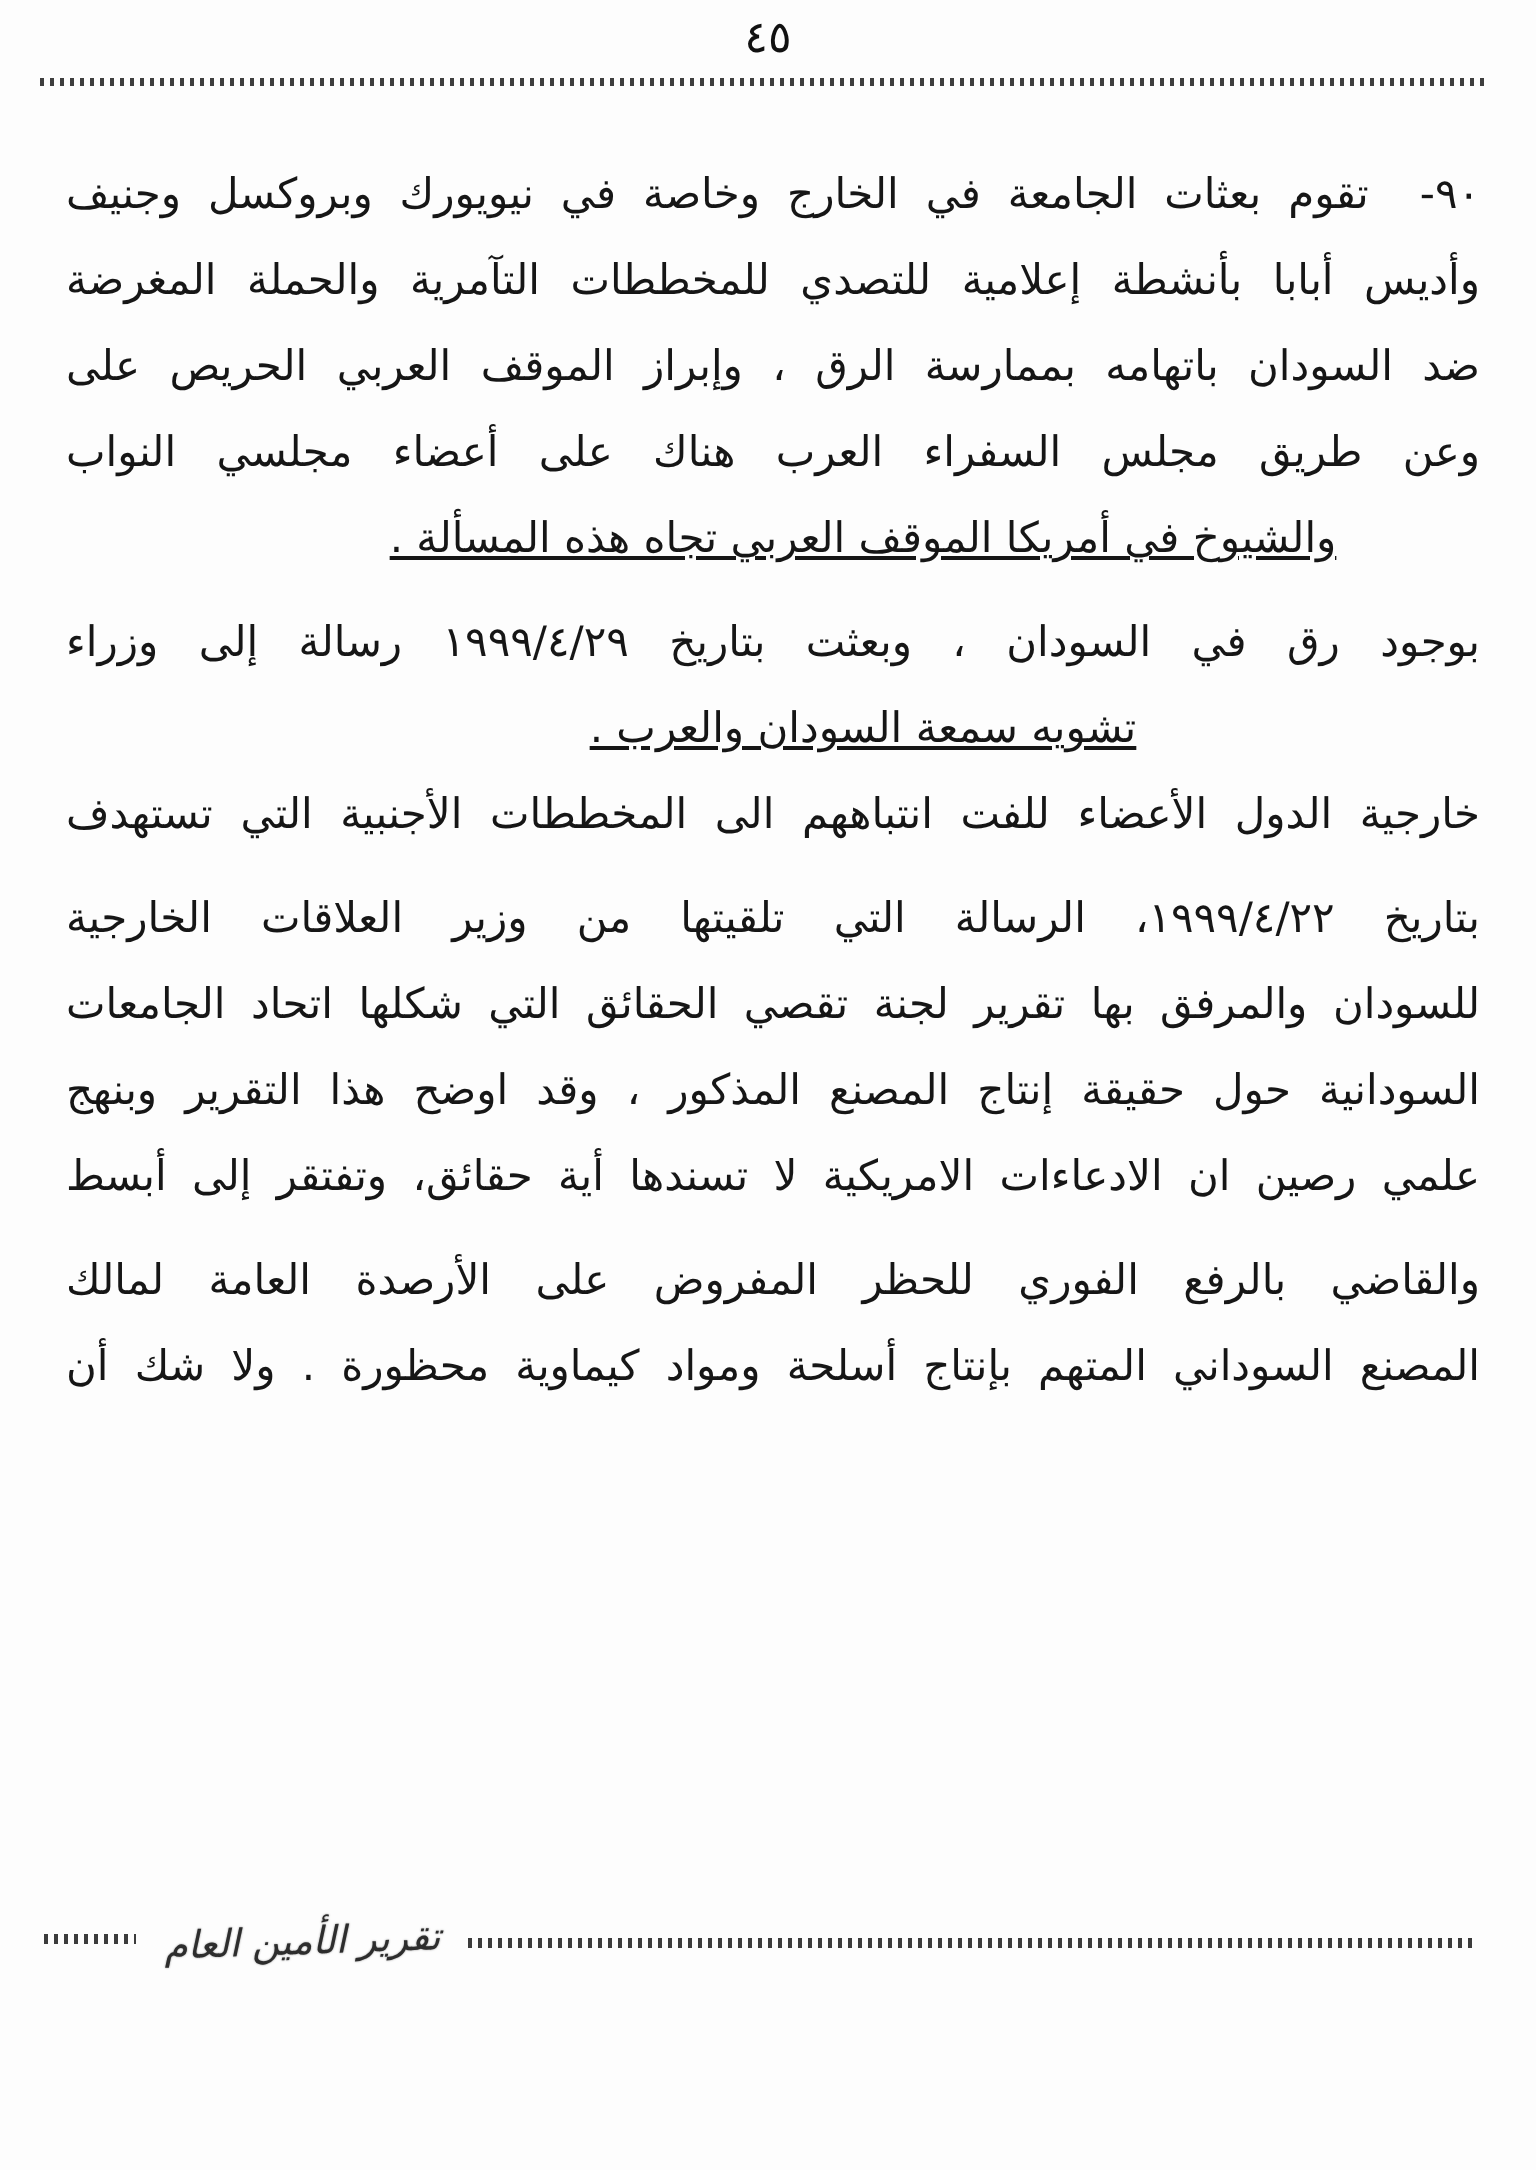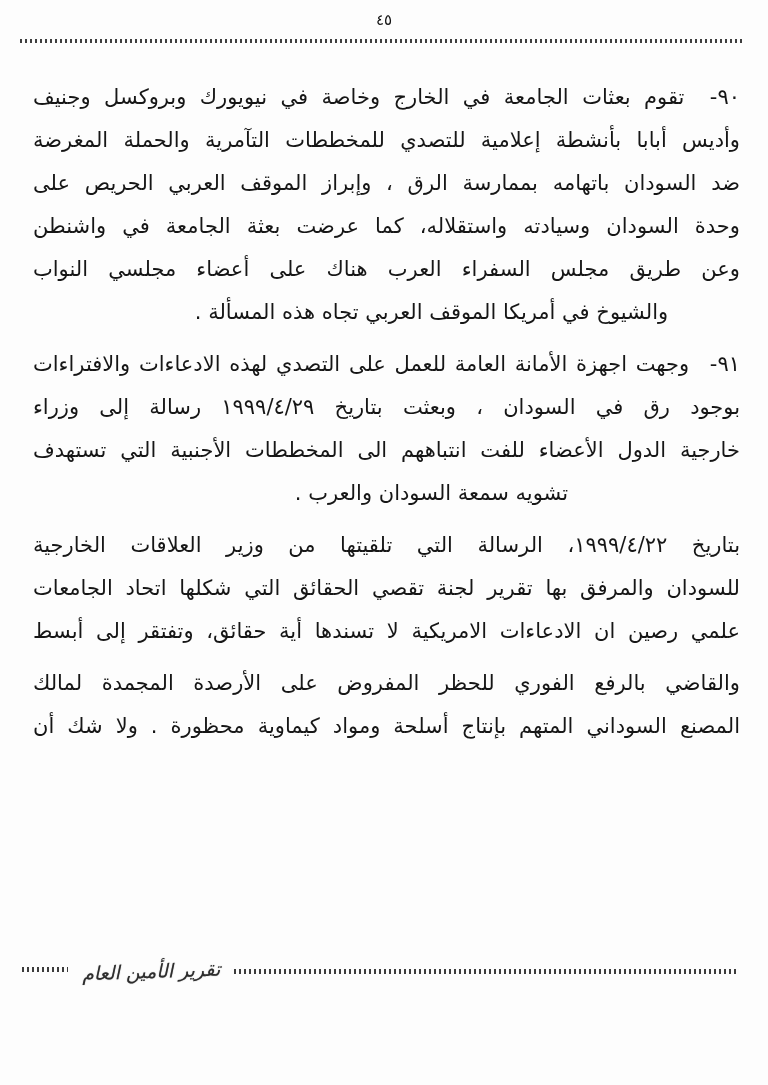--- a/index.html
+++ b/index.html
@@ -13,21 +13,21 @@
   }
   .page {
     position: relative;
     width: 768px;
     height: 1085px;
     direction: rtl;
   }
   .page-number {
     margin-top: 5px;
     text-align: center;
-    font-size: 15px;
+    font-size: 22px;
     line-height: 30px;
     letter-spacing: 4px;
     color: #111;
   }
   .top-rule {
     margin: 4px 24px 0 20px;
     height: 4px;
     background: repeating-linear-gradient(90deg, #1c1c1c 0 2px, transparent 2px 5px);
     opacity: .85;
   }
@@ -40,20 +40,21 @@
     height: 43px;
     line-height: 43px;
     text-align: justify;
     text-align-last: justify;
     white-space: normal;
     overflow: visible;
   }
   .line.end-line {
     text-align-last: center;
     padding-left: 90px;
+    text-decoration: underline;
   }
   .para-number {
     display: inline;
     margin-left: 12px;
     letter-spacing: 1px;
   }
   .page-footer {
     position: absolute;
     top: 948px;
     right: 30px;
@@ -88,37 +89,36 @@
 
   <div class="page-number">٤٥</div>
 
   <div class="top-rule"></div>
 
   <main class="doc-body">
       <div class="paragraph">
         <div class="line"><span class="para-number">٩٠-</span> تقوم بعثات الجامعة في الخارج وخاصة في نيويورك وبروكسل وجنيف</div>
         <div class="line">وأديس أبابا بأنشطة إعلامية للتصدي للمخططات التآمرية والحملة المغرضة</div>
         <div class="line">ضد السودان باتهامه بممارسة الرق ، وإبراز الموقف العربي الحريص على</div>
-        <div class="line">وحدة السودان وسيادته واستقلاله، كما عرضت بعثة الجامعة في واشنطن</div>
         <div class="line">وعن طريق مجلس السفراء العرب هناك على أعضاء مجلسي النواب</div>
         <div class="line end-line">والشيوخ في أمريكا الموقف العربي تجاه هذه المسألة .</div>
       </div>
       <div class="paragraph">
-        <div class="line"><span class="para-number">٩١-</span> وجهت اجهزة الأمانة العامة للعمل على التصدي لهذه الادعاءات والافتراءات</div>
         <div class="line">بوجود رق في السودان ، وبعثت بتاريخ ١٩٩٩/٤/٢٩ رسالة إلى وزراء</div>
+        <div class="line end-line">تشويه سمعة السودان والعرب .</div>
         <div class="line">خارجية الدول الأعضاء للفت انتباههم الى المخططات الأجنبية التي تستهدف</div>
-        <div class="line end-line">تشويه سمعة السودان والعرب .</div>
       </div>
       <div class="paragraph">
         <div class="line">بتاريخ ١٩٩٩/٤/٢٢، الرسالة التي تلقيتها من وزير العلاقات الخارجية</div>
         <div class="line">للسودان والمرفق بها تقرير لجنة تقصي الحقائق التي شكلها اتحاد الجامعات</div>
+        <div class="line">السودانية حول حقيقة إنتاج المصنع المذكور ، وقد اوضح هذا التقرير وبنهج</div>
         <div class="line">علمي رصين ان الادعاءات الامريكية لا تسندها أية حقائق، وتفتقر إلى أبسط</div>
       </div>
       <div class="paragraph">
-        <div class="line">والقاضي بالرفع الفوري للحظر المفروض على الأرصدة المجمدة لمالك</div>
+        <div class="line">والقاضي بالرفع الفوري للحظر المفروض على الأرصدة العامة لمالك</div>
         <div class="line">المصنع السوداني المتهم بإنتاج أسلحة ومواد كيماوية محظورة . ولا شك أن</div>
       </div>
     </main>
 
   <footer class="page-footer">
     <span class="dots dots-long"></span>
     <span class="footer-script">تقرير الأمين العام</span>
     <span class="dots dots-short"></span>
   </footer>
 

